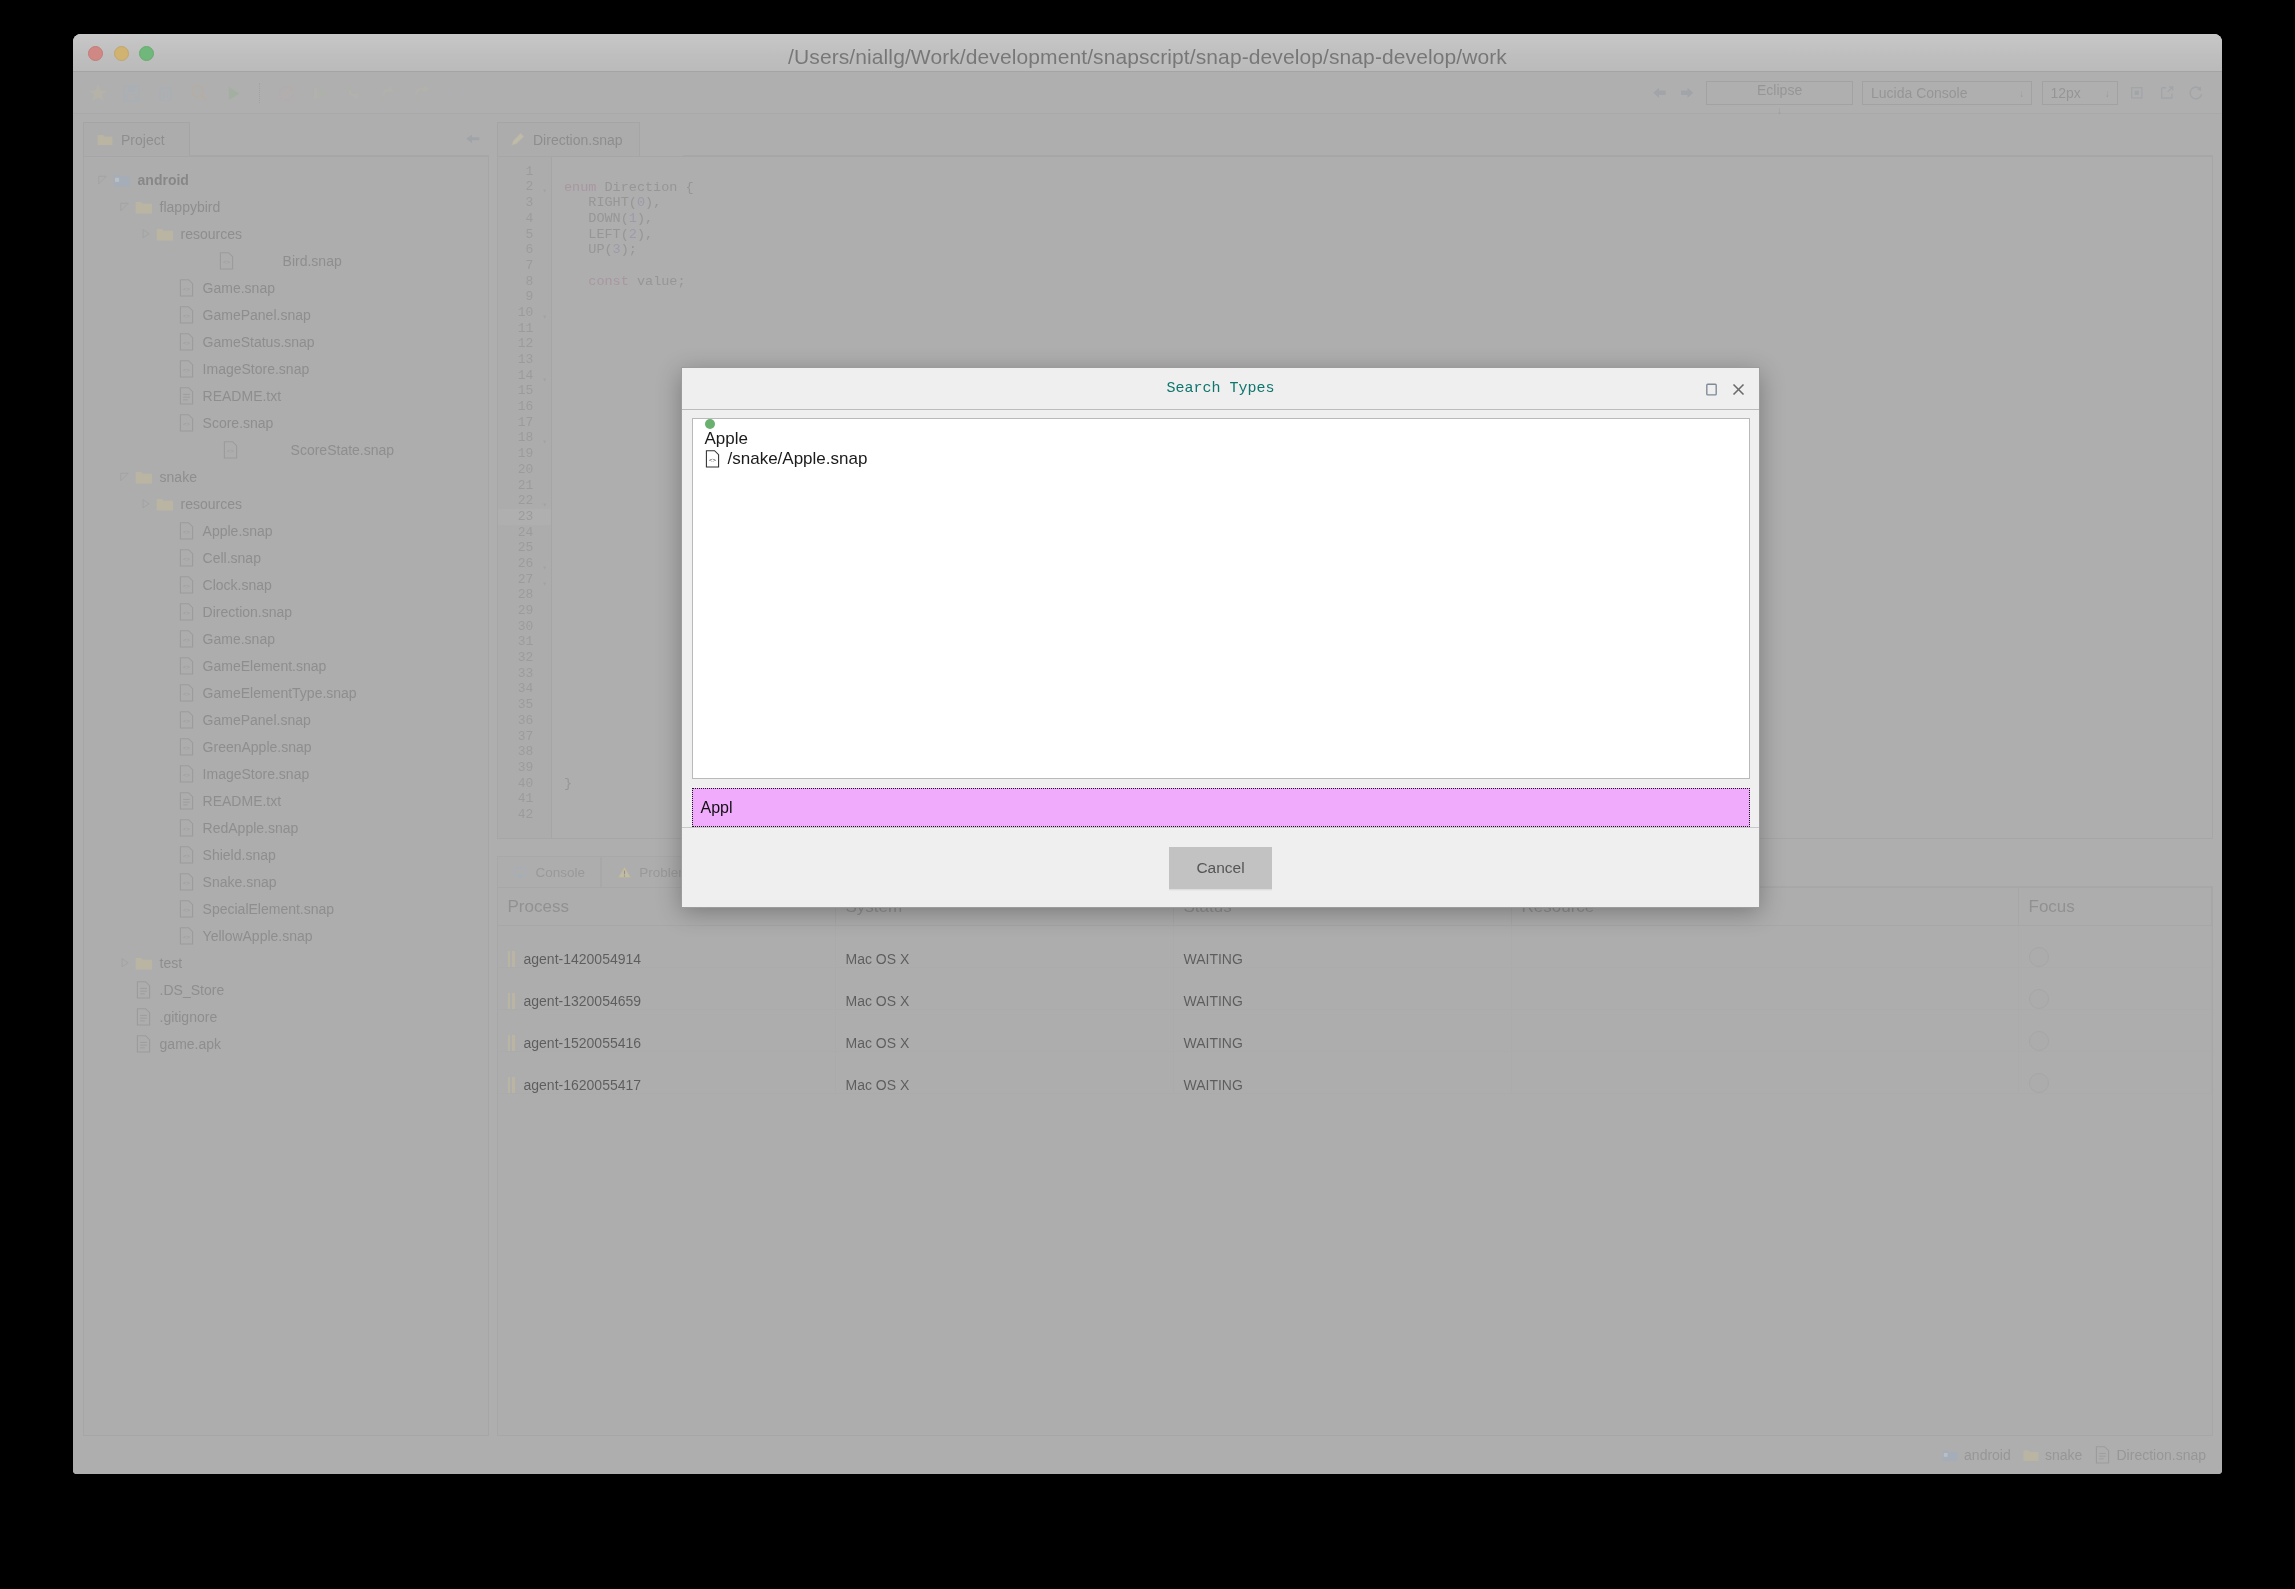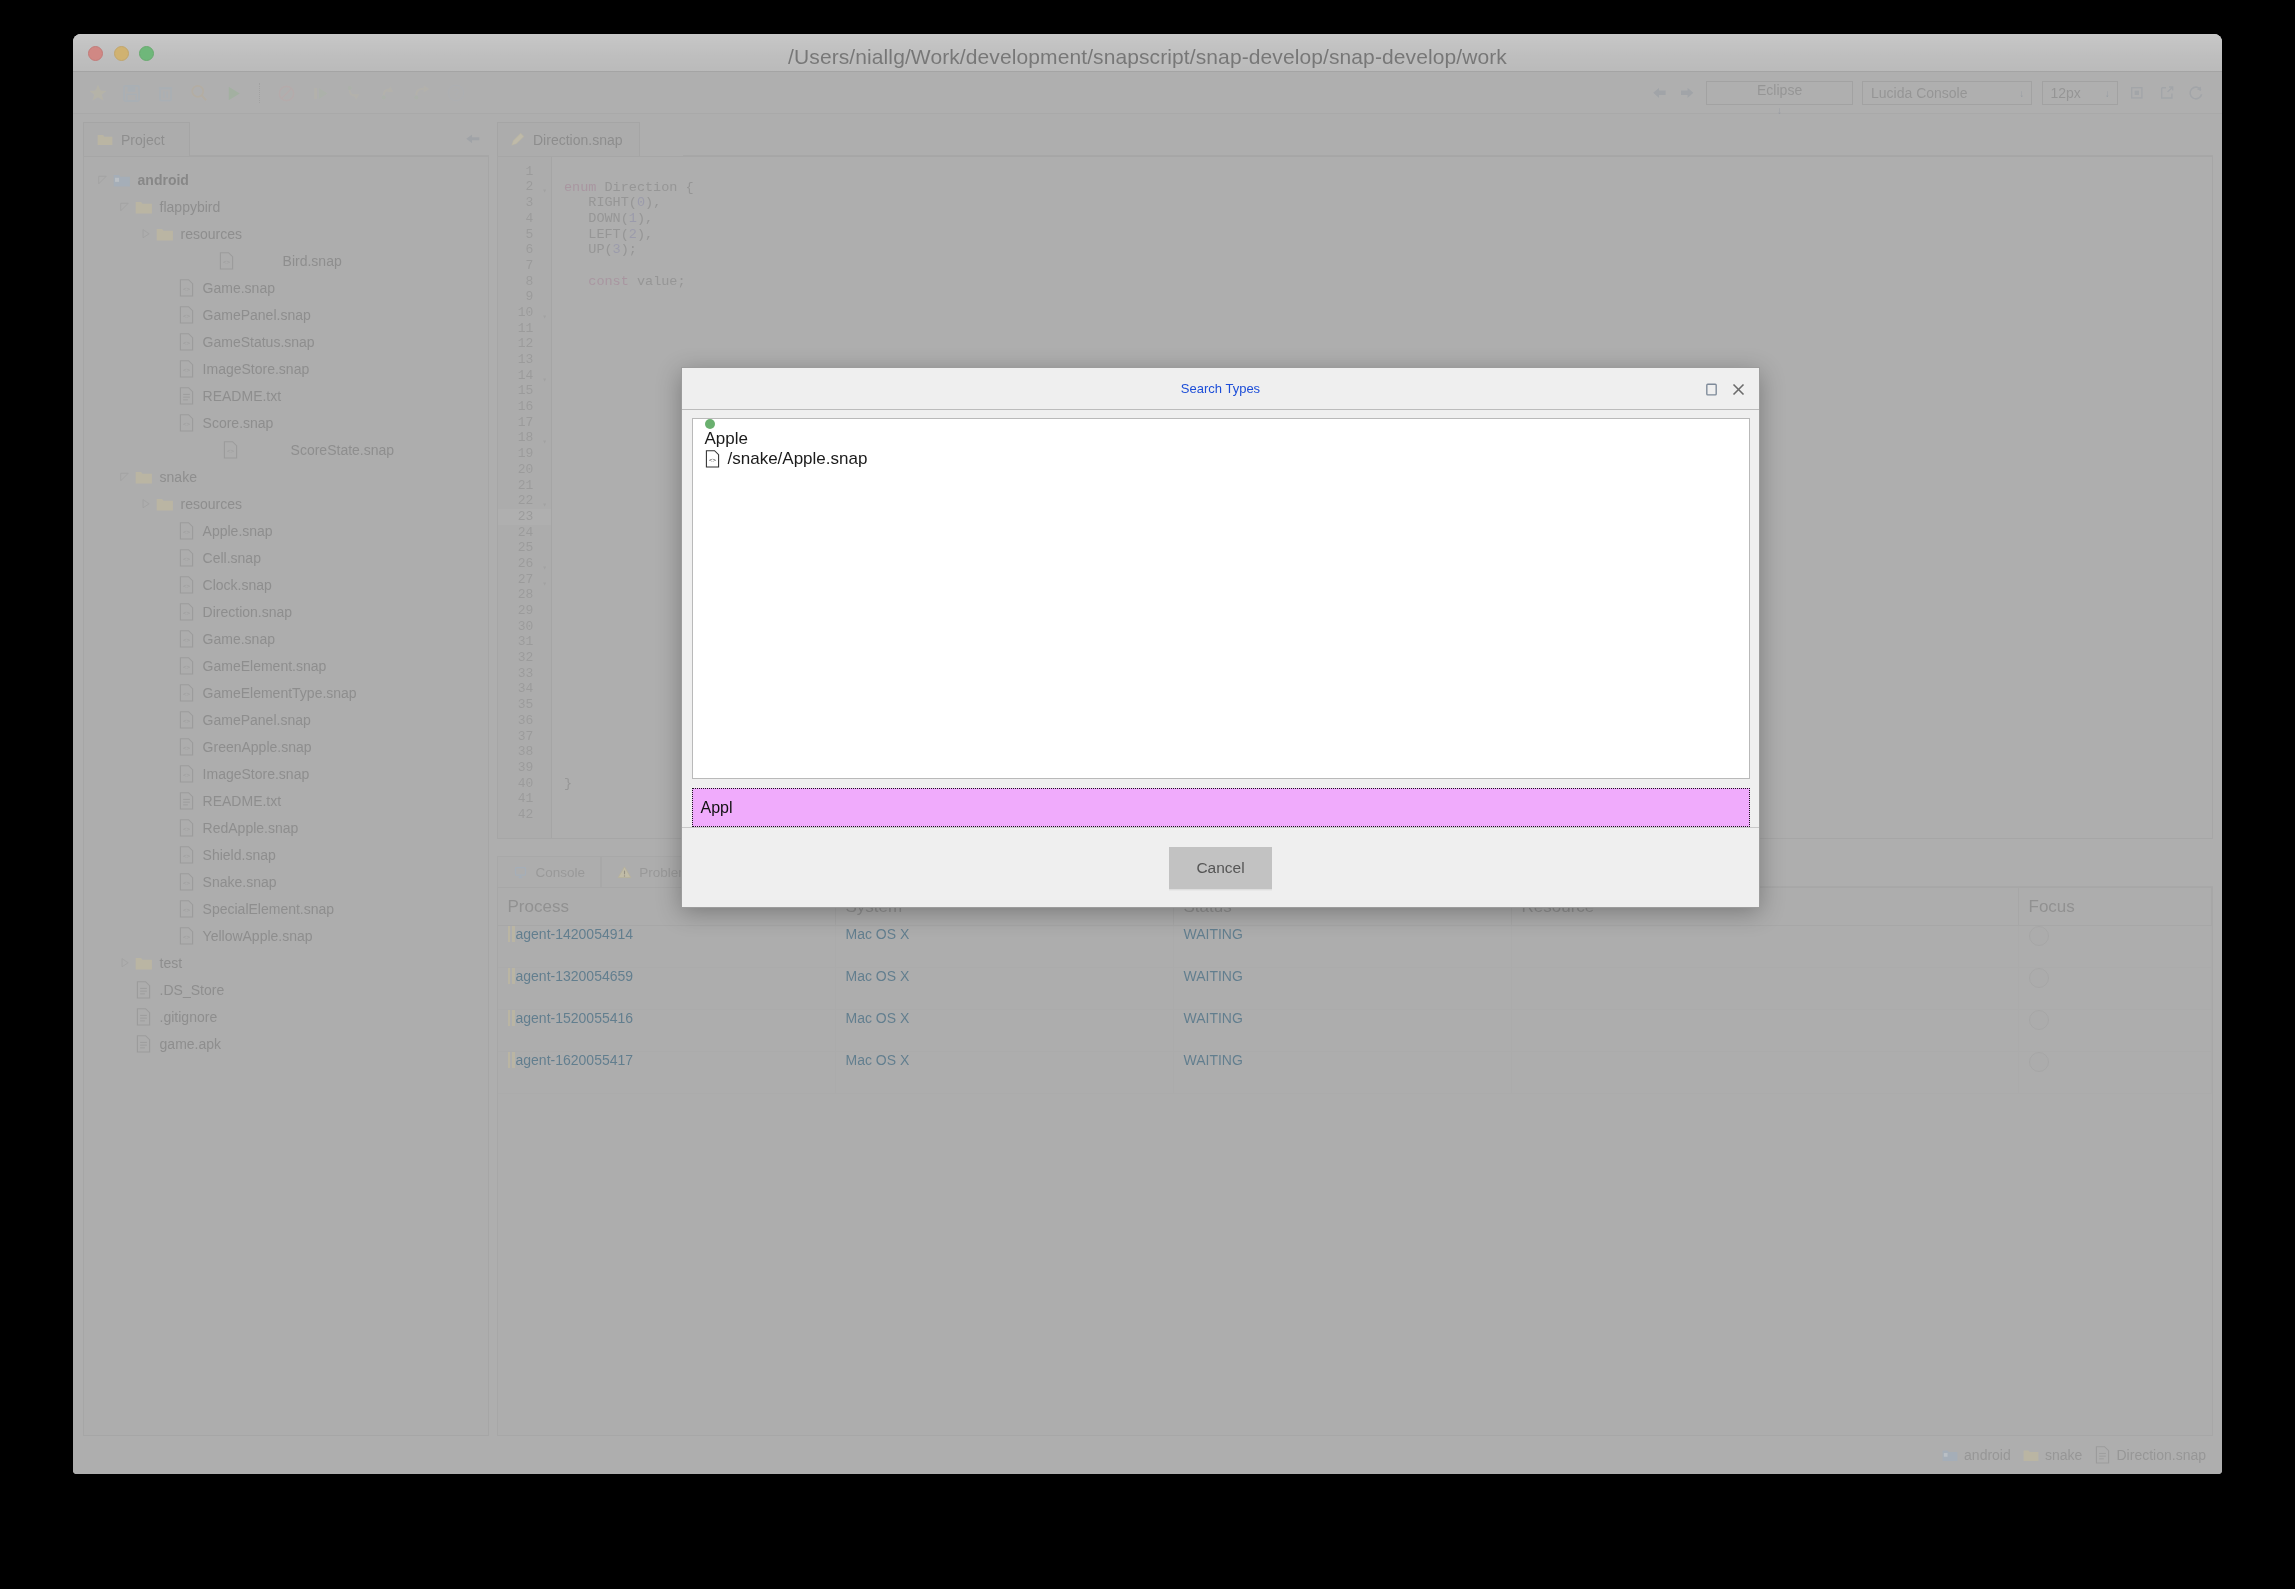--- a/index.html
+++ b/index.html
@@ -124,22 +124,22 @@
 
   #table { position:absolute; left:0; right:0; top:35px; bottom:0;
            background:#b2b2b2; border:0.7px solid #a4a4a4; overflow:hidden; }
   .tbl-head { display:flex; height:38px; border-bottom:0.7px solid #a4a4a4; }
   .tbl-head .th {
     display:flex; align-items:center; padding-left:9.5px;
     font-size:17px; color:#737373; border-right:0.7px solid #a4a4a4;
   }
   .tbl-row { display:flex; height:42px; }
   .tbl-row .td {
-    display:flex; align-items:flex-start; padding-left:9.5px; 
-    font-size:14px; color:#0c4a6e; border-right:0.7px solid #adadad; border-bottom:0.7px solid #adadad;
+    display:flex; align-items:flex-end; padding-left:9.5px; gap:8px;
+    font-size:14px; color:#000000; border-right:0.7px solid #adadad; border-bottom:0.7px solid #adadad;
   }
   .c-process  { width:338px; }
   .c-system   { width:338px; }
   .c-status   { width:338px; }
   .c-resource { width:507px; }
   .c-focus    { flex:1; }
   .pausebars { width:8px; height:16px; display:flex; gap:2px; flex:0 0 auto; }
   .pausebars i { display:block; width:2.7px; height:16px; background:#cfc49b; }
   .focus-dot { width:20px; height:20px; border-radius:50%; background:#b0b0b0; border:0.7px solid #a2a2a2; }
 
@@ -159,21 +159,21 @@
   #dialog {
     position:absolute; left:608px; top:333px; width:1079px; height:541px;
     background:#efefef; border:0.7px solid #9c9c9c;
     box-shadow:0 5.4px 23px rgba(0,0,0,0.30);
     display:flex; flex-direction:column;
   }
   #dlg-title {
     position:relative; height:42px; background:#efefef; border-bottom:0.7px solid #bcbcbc;
     display:flex; align-items:center; justify-content:center;
   }
-  #dlg-title-text { font-size:13px; color:#1d4ed8; }
+  #dlg-title-text { font-size:15px; color:#0f766e;font-family:Liberation Mono, monospace; }
   #dlg-wbtns { position:absolute; right:12px; top:0; height:42px; display:flex; align-items:center; gap:9.5px; }
   .wbtn { width:17.6px; height:17.6px; display:flex; align-items:center; justify-content:center; }
 
   #dlg-body { flex:1; background:#efefef; padding:8px 9.5px 0 9.5px; display:flex; flex-direction:column; }
   #dlg-list {
     flex:1; background:#fff; border:0.7px solid #b9b9b9; overflow:hidden; position:relative;
   }
   .listrow { height:34px; display:flex; align-items:flex-start; font-size:17px; color:#1b1b1b; padding-left:12px;flex-direction:column; }
   .listrow .bullet { width:10px; height:10px; border-radius:50%; background:#6ab06f; margin-right:12px; flex:0 0 auto; }
   .listrow .lname { width:223px; }

